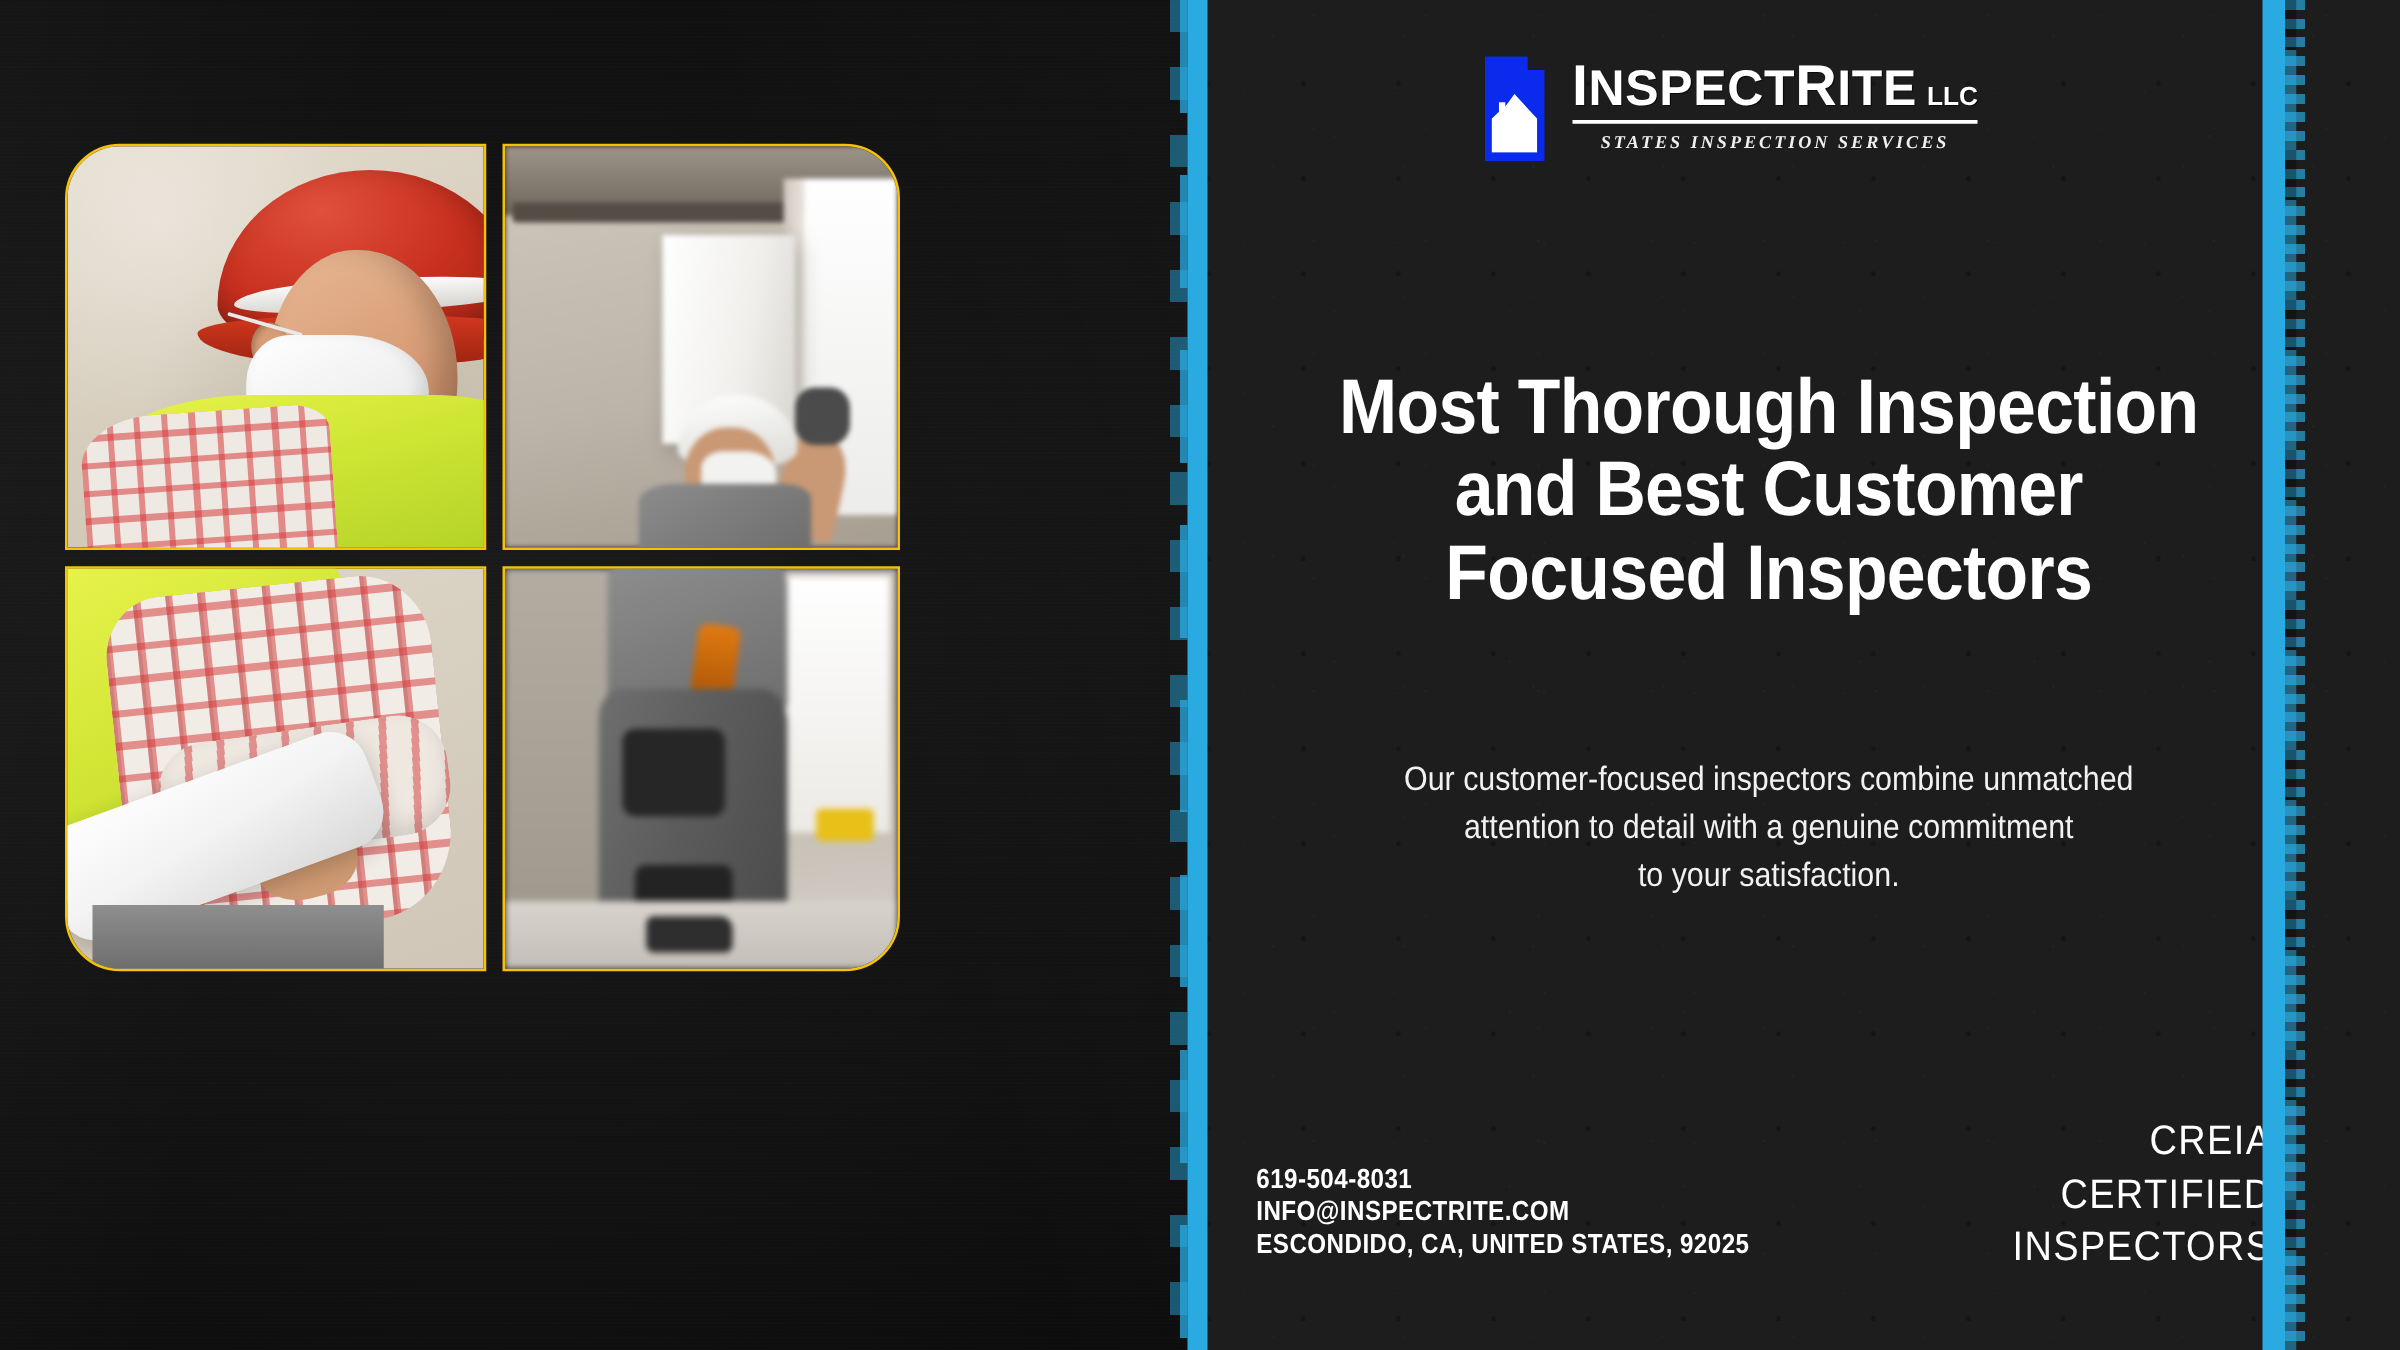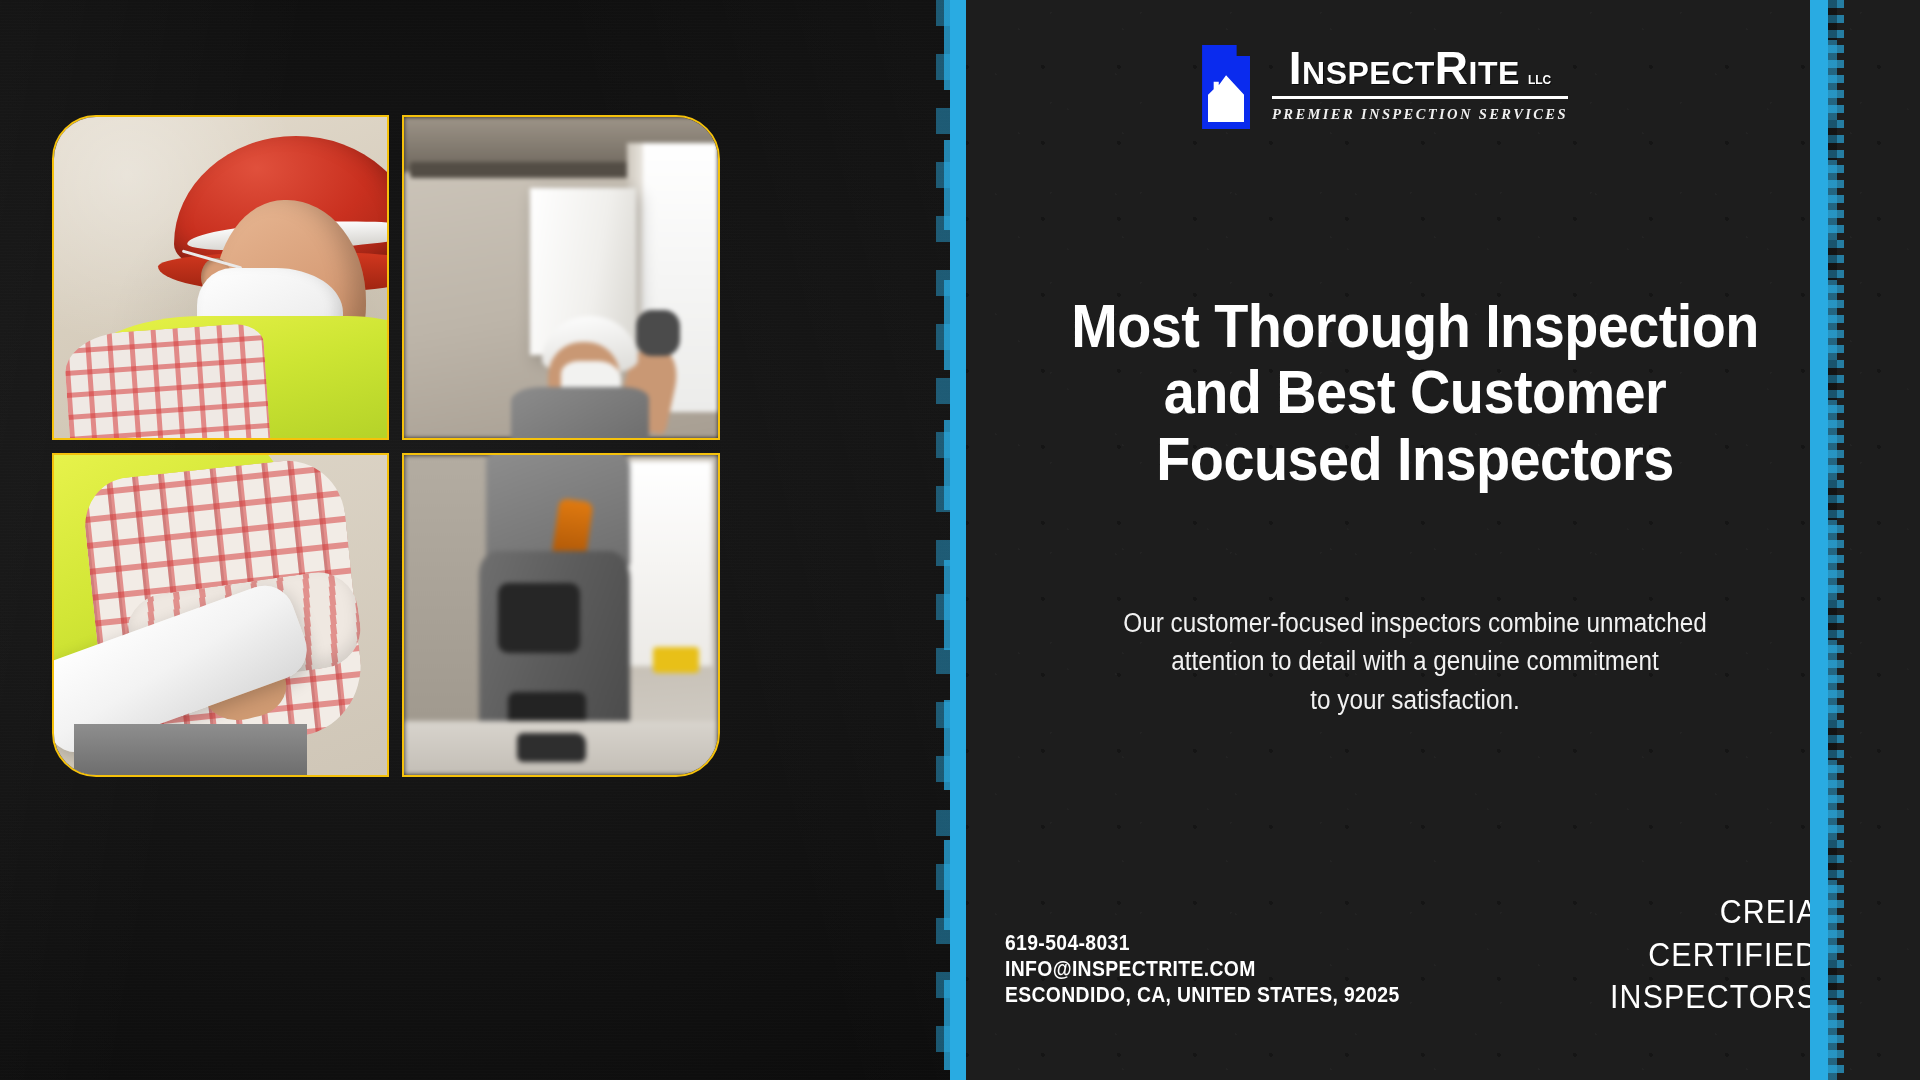--- a/index.html
+++ b/index.html
@@ -400,22 +400,22 @@
     font-family:"Liberation Sans", sans-serif;
     font-weight:bold;
     font-size:46px;
     letter-spacing:.5px;
     color:#fff;
     line-height:1;
     display:flex; align-items:baseline;
     text-shadow:1px 1px 0 rgba(0,0,0,.6);
   }
   .logo-word .lc{ font-size:46px; }
-  .logo-word .sm{ font-size:32px; }
-  .logo-word .llc{ font-size:12px; margin-left:8px; letter-spacing:0; }
+  .logo-word .sm{ font-size:40px; }
+  .logo-word .llc{ font-size:21px; margin-left:8px; letter-spacing:0; }
   .logo-rule{
     width:100%; height:3px; background:#fff; margin-top:5px;
   }
   .logo-tag{
     font-family:"Liberation Serif", serif;
     font-style:italic;
     font-weight:bold;
     font-size:14.5px;
     letter-spacing:2.4px;
     color:#f0f0f0;
@@ -562,21 +562,21 @@
         </div>
         <div class="logo-text">
           <div class="logo-word">
             <span class="lc">I</span>
               <span class="sm">NSPECT</span>
               <span class="lc">R</span>
               <span class="sm">ITE</span>
               <span class="llc">LLC</span>
           </div>
           <div class="logo-rule"></div>
-          <div class="logo-tag">PREMIER INSPECTION SERVICES</div>
+          <div class="logo-tag">STATES INSPECTION SERVICES</div>
         </div>
       </div>
 
       <div class="headline">
         <div>Most Thorough Inspection</div>
         <div>and Best Customer</div>
         <div>Focused Inspectors</div>
       </div>
 
       <div class="subtext">

